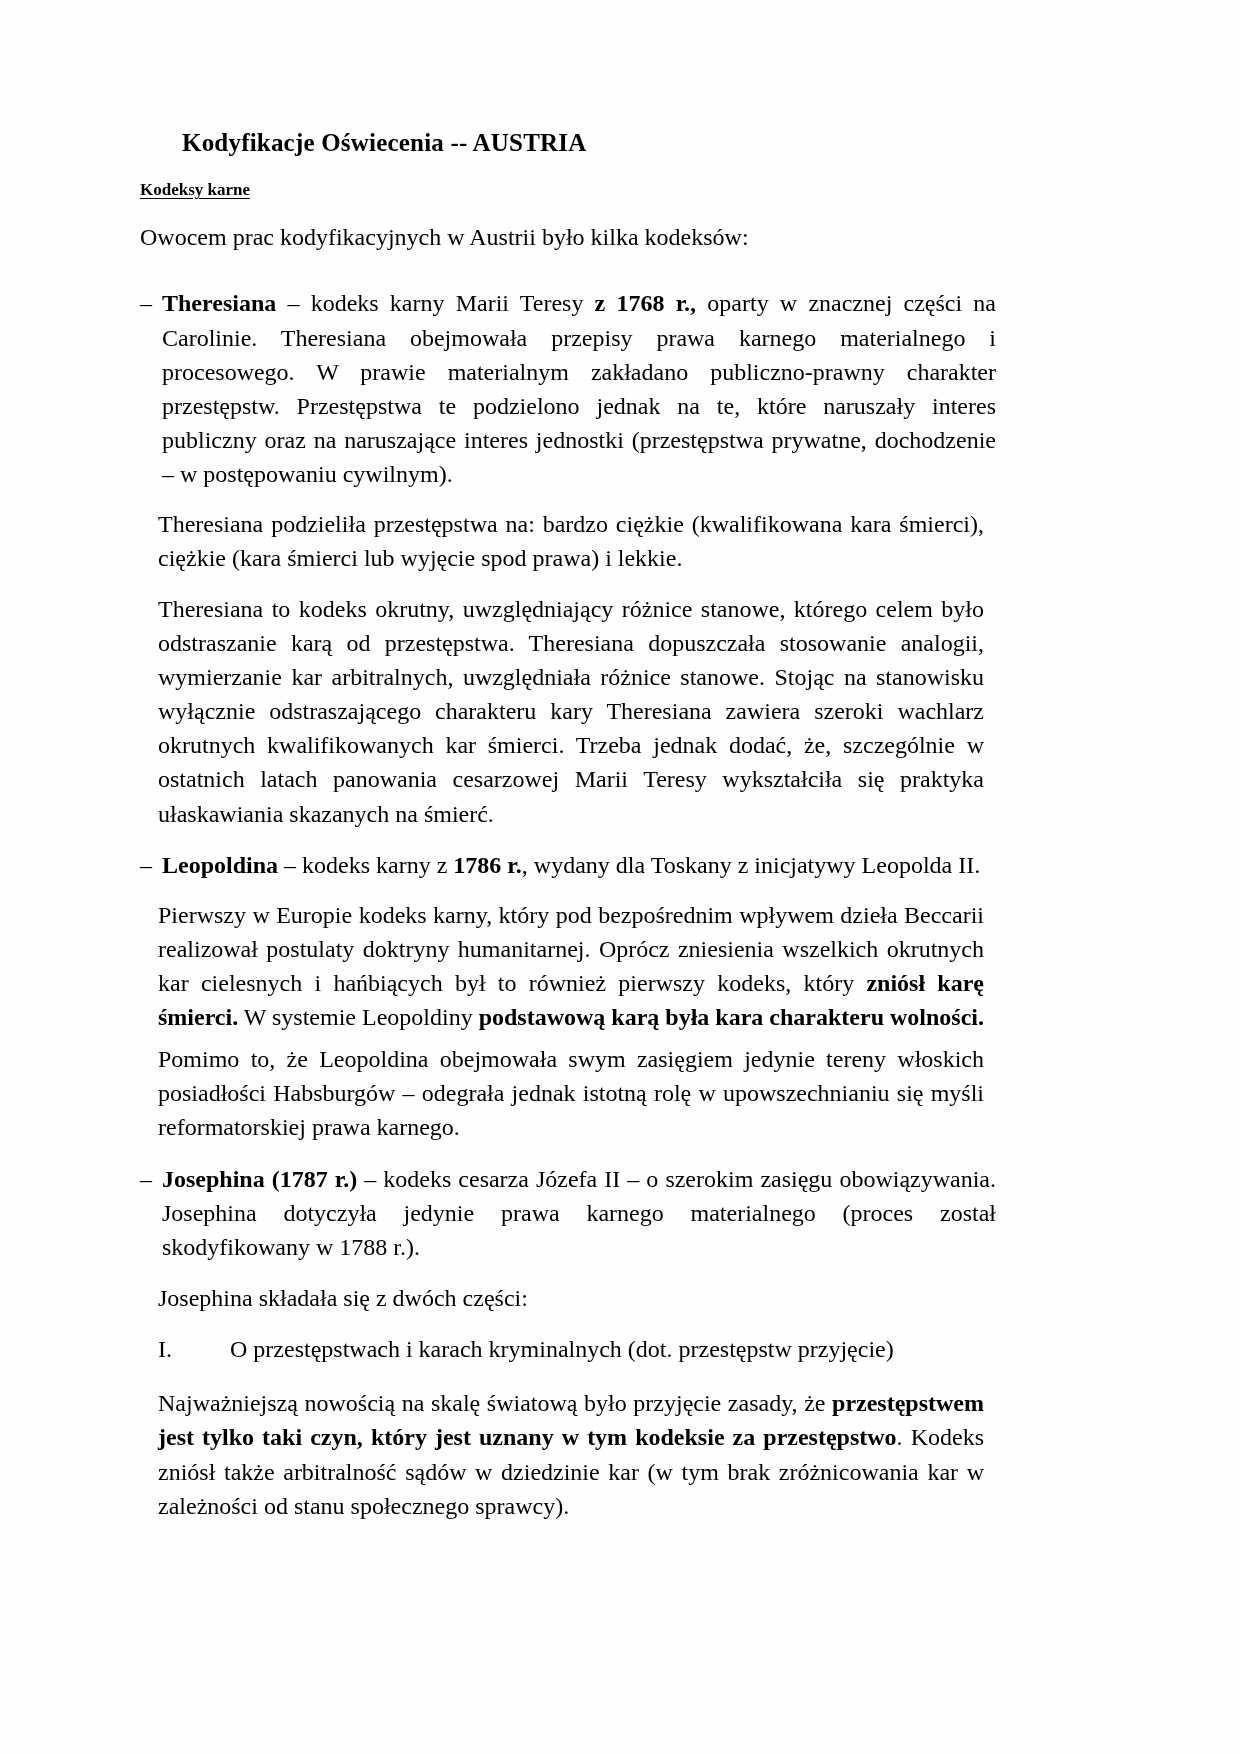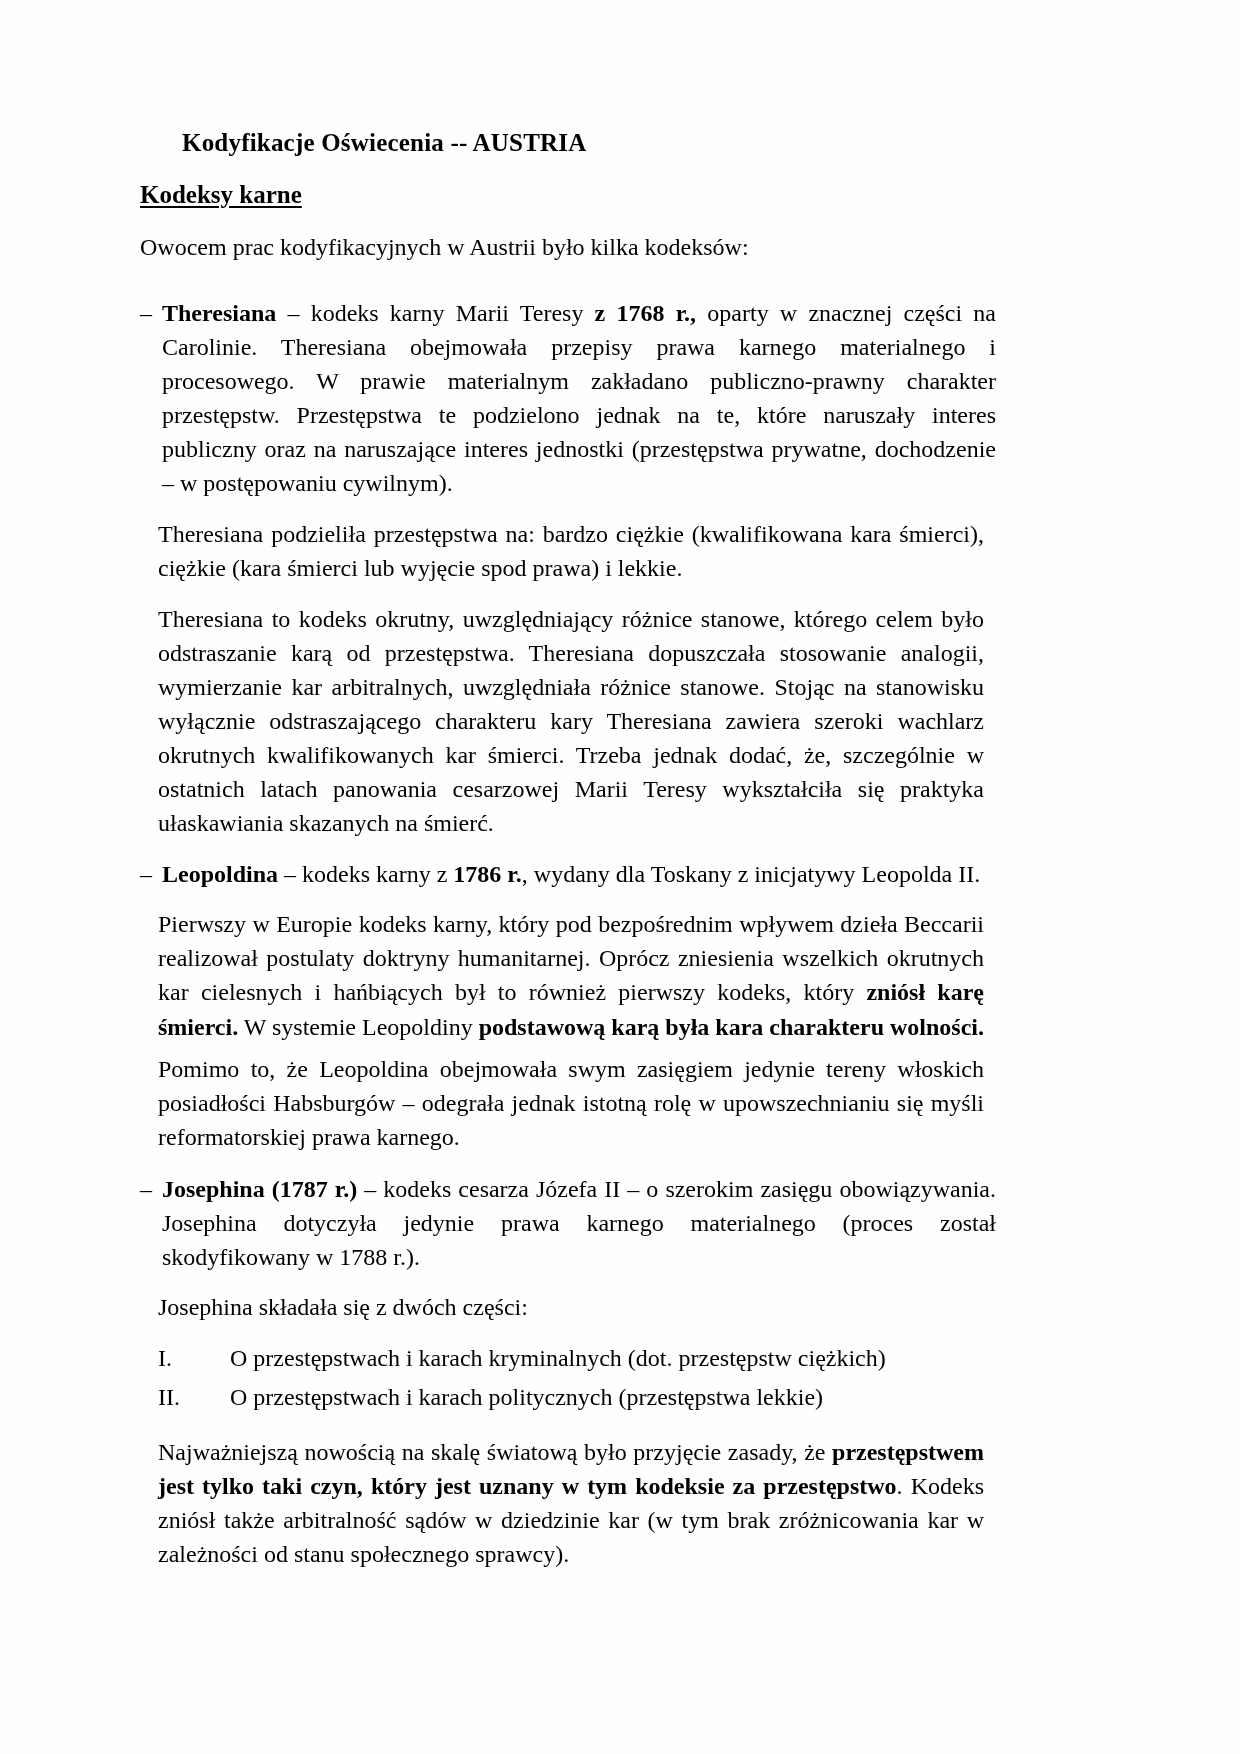--- a/index.html
+++ b/index.html
@@ -32,21 +32,21 @@
 
   
   .doc-title {
     font-size: 25px;
     font-weight: bold;
     letter-spacing: 0.2px;
     margin: 0 0 22px 42px;
     line-height: 1.2;
   }
   .section-heading {
-    font-size: 25px;
+    font-size: 17px;
     font-weight: bold;
     text-decoration: underline;
     text-underline-offset: 3px;
     margin: 0 0 20px 0;
     line-height: 1.2;
   }
 
   
   p {
     margin: 0 0 17px 0;
@@ -153,25 +153,21 @@
       </p>
     </div>
 
     <div class="sub">
       <p class="last-line-left">Josephina składała się z dwóch części:</p>
     </div>
 
     <ul class="roman-list">
       <li>
         <span class="num">I.</span>
-        <span class="txt">O przestępstwach i karach kryminalnych (dot.  przestępstw ciężkich)</span>
-      </li>
-      <li>
-        <span class="num">II.</span>
-        <span class="txt">O przestępstwach i karach politycznych (przestępstwa lekkie)</span>
+        <span class="txt">O przestępstwach i karach kryminalnych (dot.  przestępstw przyjęcie)</span>
       </li>
     </ul>
 
     <div class="sub">
       <p class="last-line-left">
         <span>Najważniejszą nowością na skalę światową było przyjęcie zasady, że </span><b>przestępstwem jest tylko taki czyn, który jest uznany w tym kodeksie za przestępstwo</b><span>. Kodeks zniósł także arbitralność sądów w dziedzinie kar (w tym brak zróżnicowania kar w zależności od stanu społecznego sprawcy).</span>
       </p>
     </div>
 
   </div>

